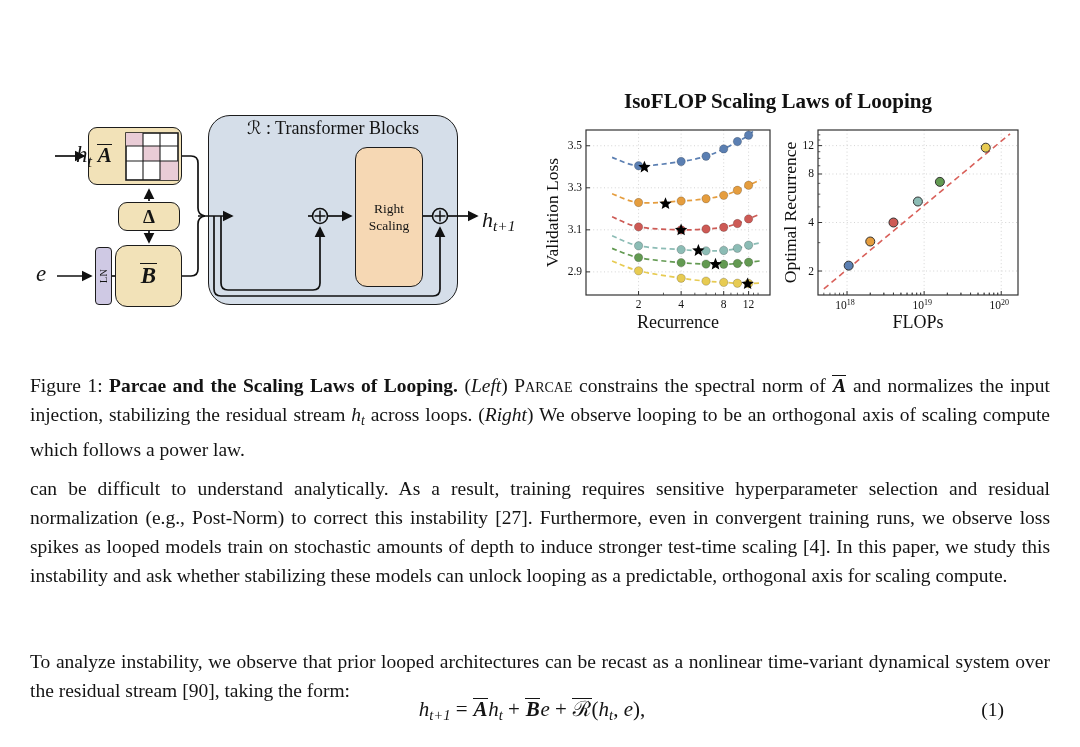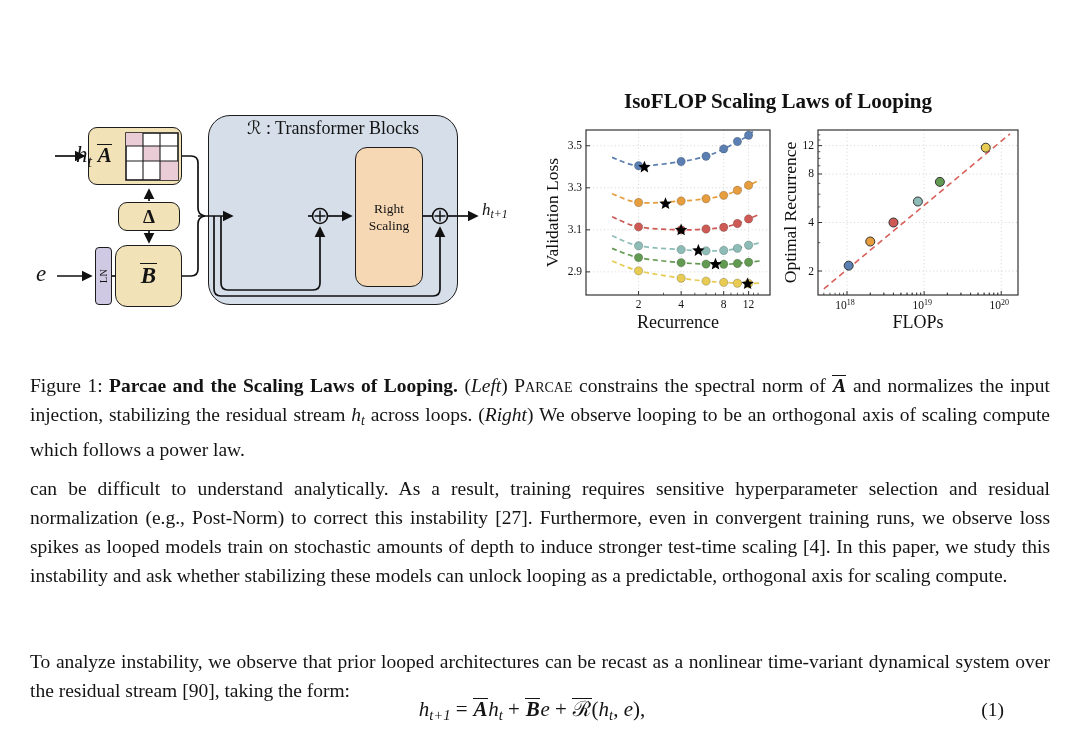--- a/index.html
+++ b/index.html
@@ -102,21 +102,21 @@
 
   <div id="ff-box" class="dbox peach abs" style="left:330px;top:52px;width:68px;height:140px;">
     <div class="centerer">
       <span>Right</span>
       <span>Scaling</span>
     </div>
   </div>
 
   <div class="dlabel" style="left:3px;top:47px;font-size:23px;margin-left:48px;"><span class="i">h</span><span class="i sub">t</span></div>
   <div class="dlabel" style="left:11px;top:166px;font-size:23px;"><span class="i">e</span></div>
-  <div class="dlabel" style="left:457px;top:105px;font-size:17px;"><span class="i">h</span><span class="i sub">t+1</span></div>
+  <div class="dlabel" style="left:457px;top:112px;font-size:22px;"><span class="i">h</span><span class="i sub">t+1</span></div>
 </div>
 
 <svg id="charts-svg" class="abs" style="left:538px;top:86px;" width="540" height="250" viewBox="0 0 540 250">
     <defs>
       <clipPath id="clipL">
         <rect x="48" y="44" width="184" height="165"></rect>
       </clipPath>
       <clipPath id="clipR">
         <rect x="280" y="44" width="200" height="165"></rect>
       </clipPath>

